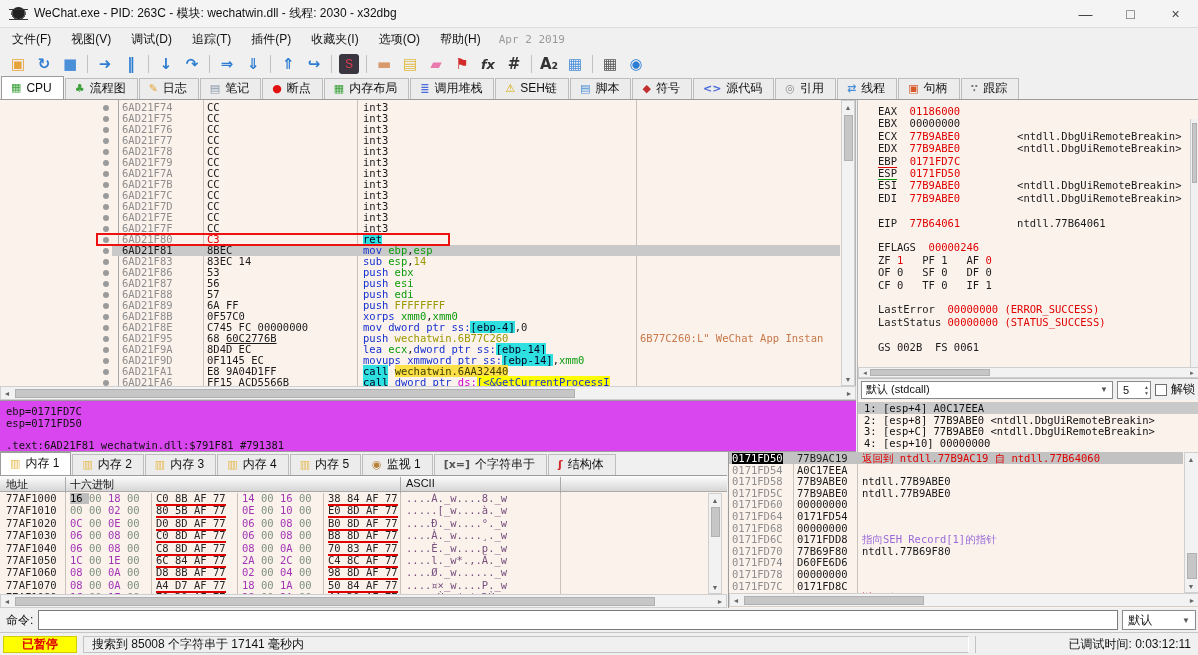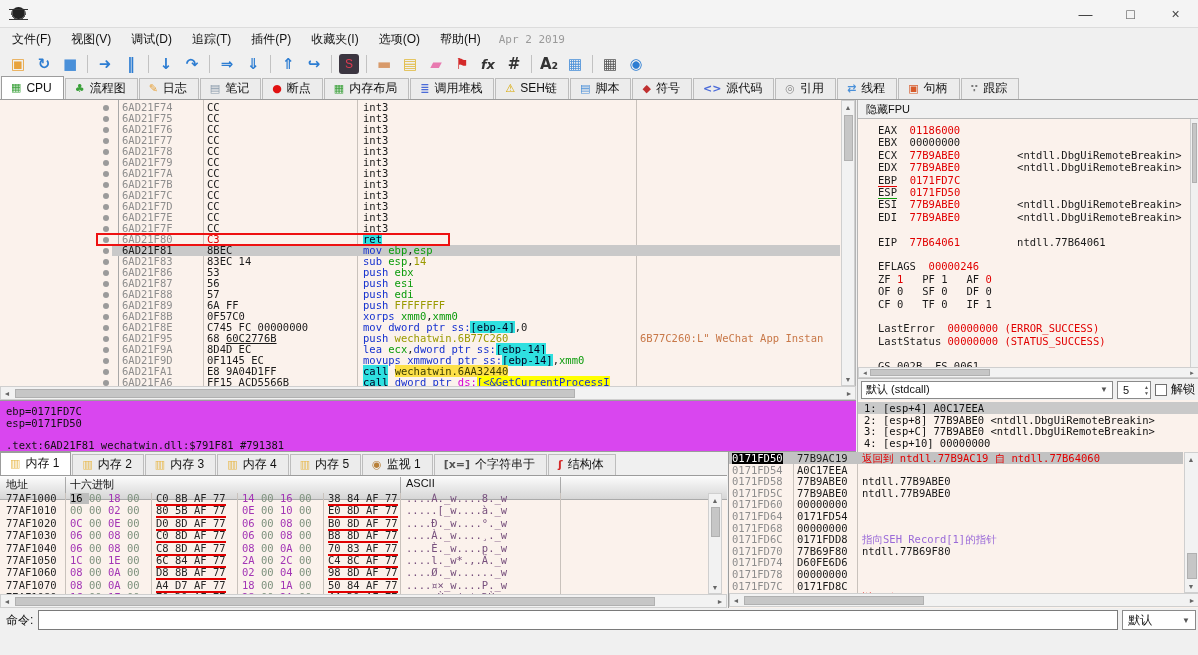--- a/index.html
+++ b/index.html
@@ -58,21 +58,21 @@
 .cbox{width:12px;height:12px;background:#fff;border:1px solid #707070}
 .argrows{position:absolute;top:300px;left:0;right:0;bottom:0;background:#fbf2ec}
 .argrow{position:absolute;left:6px;white-space:pre}
 .argsel{position:absolute;left:0;width:100%;height:11.5px;background:#c9c9c9}
 
 .infobox{position:absolute;top:400px;left:0;width:856px;height:52px;background:#d946ef;border-top:1px solid #9c9c9c;border-bottom:1px solid #9c9c9c}
 
 .dtabbar{position:absolute;top:452px;left:0;width:727px;height:24px;display:flex;align-items:flex-end;border-bottom:1px solid #9c9c9c;background:#f0f0f0}
 
 .dumppanel{position:absolute;top:476px;left:0;width:727px;height:132px;background:#fbf2ec}
-.thead{position:absolute;top:0;left:0;right:0;height:24px;background:linear-gradient(#fcfcfc,#d6d6d6);border-bottom:1px solid #aaa;font-size:11px}
+.thead{position:absolute;top:0;left:0;right:0;height:16px;background:linear-gradient(#fcfcfc,#d6d6d6);border-bottom:1px solid #aaa;font-size:11px}
 .thead span{position:absolute;top:1px}
 .dumprows{position:absolute;top:17px;left:0;width:708px;height:101px;overflow:hidden}
 .dumprow{position:absolute;left:0;width:708px;height:12.4px}
 .grp-ptr{border-bottom:2px solid #e10000}
 .dz{color:#7d917d}.dv{color:#a335b5}.dp{color:#262626}
 .bsel{background:#bdbdbd;color:#000}
 .dascii{color:#77507d}
 
 .stackpanel{position:absolute;top:452px;left:728px;width:470px;height:156px;background:#fbf2ec;border-left:1px solid #9c9c9c}
 .strows{position:absolute;top:0;left:0;width:454px;height:141px;overflow:hidden}
@@ -92,20 +92,21 @@
 .stime{flex:1;height:17px;border-left:1px solid #c2c2c2;display:flex;align-items:center;justify-content:flex-end;padding-right:4px}
 .arrowglyph{font-size:8px;color:#555}
 </style>
 </head>
 <body>
 
 <div class="app">
 
   <div class="titlebar">
     <span class="appicon"></span>
+    <span class="title-text">WeChat.exe - PID: 263C - 模块: wechatwin.dll - 线程: 2030 - x32dbg</span>
     <span class="wbtns" id="winbtns">
         <span class="wbtn">—</span>
         <span class="wbtn">□</span>
         <span class="wbtn">×</span>
       </span>
   </div>
 
   <div class="menubar" id="menubar">
       <span class="mitem">文件(F)</span>
       <span class="mitem">视图(V)</span>
@@ -226,21 +227,20 @@
       <div class="sarrow" style="position:absolute;bottom:0;left:0">▼</div>
     </div>
     <div class="hscroll" style="left:0;top:286px;width:856px">
       <span class="sarrow">◄</span>
       <div class="thumb" style="left:14px;top:2px;width:560px;height:9px"></div>
       <span class="sarrow">►</span>
     </div>
   </div>
 
   <div class="regpanel">
-    <div class="fpubtn">隐藏FPU</div>
     <div id="reglines" style="position:relative">
         <div class="regline mono" style="top: 6px;"><span class="tk-k">EAX  </span><span class="tk-r">01186000</span></div>
         <div class="regline mono" style="top: 18.4px;"><span class="tk-k">EBX  </span><span class="tk-k">00000000</span></div>
         <div class="regline mono" style="top: 30.8px;"><span class="tk-k">ECX  </span><span class="tk-r">77B9ABE0</span><span class="tk-k">         </span><span class="tk-k">&lt;ntdll.DbgUiRemoteBreakin&gt;</span></div>
         <div class="regline mono" style="top: 43.2px;"><span class="tk-k">EDX  </span><span class="tk-r">77B9ABE0</span><span class="tk-k">         </span><span class="tk-k">&lt;ntdll.DbgUiRemoteBreakin&gt;</span></div>
         <div class="regline mono" style="top: 55.6px;"><span class="tk-ulr">EBP</span><span class="tk-k">  </span><span class="tk-r">0171FD7C</span></div>
         <div class="regline mono" style="top: 68px;"><span class="tk-ulg">ESP</span><span class="tk-k">  </span><span class="tk-r">0171FD50</span></div>
         <div class="regline mono" style="top: 80.4px;"><span class="tk-k">ESI  </span><span class="tk-r">77B9ABE0</span><span class="tk-k">         </span><span class="tk-k">&lt;ntdll.DbgUiRemoteBreakin&gt;</span></div>
         <div class="regline mono" style="top: 92.8px;"><span class="tk-k">EDI  </span><span class="tk-r">77B9ABE0</span><span class="tk-k">         </span><span class="tk-k">&lt;ntdll.DbgUiRemoteBreakin&gt;</span></div>
         <div class="regline mono" style="top: 117.6px;"><span class="tk-k">EIP  </span><span class="tk-r">77B64061</span><span class="tk-k">         </span><span class="tk-k">ntdll.77B64061</span></div>
@@ -362,14 +362,19 @@
 
   <div class="cmdbar">
     <span class="cmdlabel">命令:</span>
     <input class="cmdinput" value="" style="">
     <div class="cmdcombo">
       <span>默认</span>
       <span class="arrowglyph">▼</span>
     </div>
   </div>
 
+  <div class="statusbar">
+    <div class="badge">已暂停</div>
+    <div class="smsg">搜索到 85008 个字符串于 17141 毫秒内</div>
+    <div class="stime">已调试时间:  0:03:12:11</div>
+  </div>
 
 </div>
 
 </body></html>

